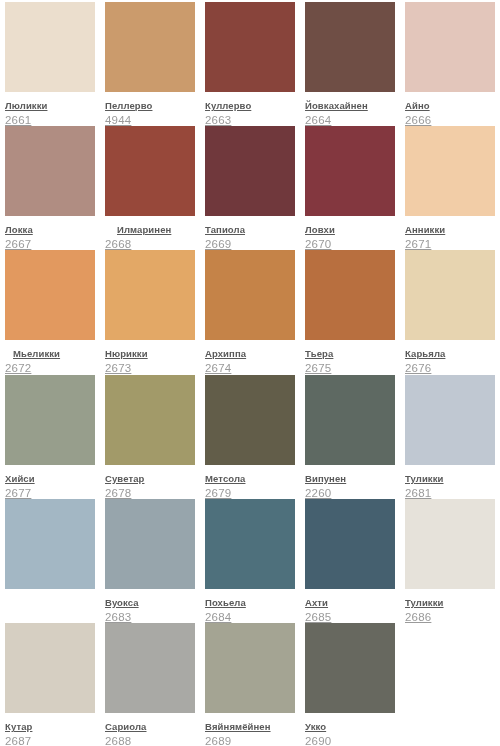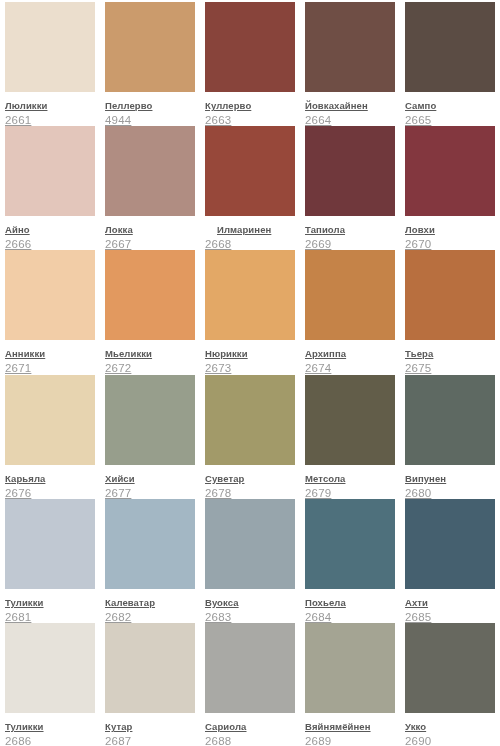--- a/index.html
+++ b/index.html
@@ -92,27 +92,20 @@
       </div>
     </div>
     <div class="swatch-cell">
       <span class="swatch-chip" style="background-color: rgb(111, 78, 69);"></span>
       <div class="swatch-meta">
         <div><a class="swatch-name" href="#" style="text-decoration: underline; color: rgb(89, 89, 89);">Йовкахайнен</a></div>
         <a class="swatch-code" href="#" style="color: rgb(154, 154, 154);">2664</a>
       </div>
     </div>
     <div class="swatch-cell">
-      <span class="swatch-chip" style="background-color: rgb(91, 76, 68);"></span>
-      <div class="swatch-meta">
-        <div><a class="swatch-name" href="#" style="text-decoration: underline; color: rgb(89, 89, 89);">Сампо</a></div>
-        <a class="swatch-code" href="#" style="color: rgb(154, 154, 154);">2665</a>
-      </div>
-    </div>
-    <div class="swatch-cell">
       <span class="swatch-chip" style="background-color: rgb(227, 198, 187);"></span>
       <div class="swatch-meta">
         <div><a class="swatch-name" href="#" style="text-decoration: underline; color: rgb(89, 89, 89);">Айно</a></div>
         <a class="swatch-code" href="#" style="color: rgb(154, 154, 154);">2666</a>
       </div>
     </div>
     <div class="swatch-cell">
       <span class="swatch-chip" style="background-color: rgb(176, 141, 130);"></span>
       <div class="swatch-meta">
         <div><a class="swatch-name" href="#" style="text-decoration: underline; color: rgb(89, 89, 89);">Локка</a></div>
@@ -143,21 +136,21 @@
     <div class="swatch-cell">
       <span class="swatch-chip" style="background-color: rgb(242, 205, 167);"></span>
       <div class="swatch-meta">
         <div><a class="swatch-name" href="#" style="text-decoration: underline; color: rgb(89, 89, 89);">Анникки</a></div>
         <a class="swatch-code" href="#" style="color: rgb(154, 154, 154);">2671</a>
       </div>
     </div>
     <div class="swatch-cell">
       <span class="swatch-chip" style="background-color: rgb(226, 153, 95);"></span>
       <div class="swatch-meta">
-        <div><a class="swatch-name" href="#" style="color: rgb(89, 89, 89);">Мьеликки</a></div>
+        <div><a class="swatch-name" href="#" style="color: rgb(89, 89, 89); margin-left: 8px;">Мьеликки</a></div>
         <a class="swatch-code" href="#" style="color: rgb(154, 154, 154);">2672</a>
       </div>
     </div>
     <div class="swatch-cell">
       <span class="swatch-chip" style="background-color: rgb(227, 168, 102);"></span>
       <div class="swatch-meta">
         <div><a class="swatch-name" href="#" style="text-decoration: underline; color: rgb(89, 89, 89);">Нюрикки</a></div>
         <a class="swatch-code" href="#" style="color: rgb(154, 154, 154);">2673</a>
       </div>
     </div>
@@ -200,36 +193,32 @@
       <span class="swatch-chip" style="background-color: rgb(98, 93, 73);"></span>
       <div class="swatch-meta">
         <div><a class="swatch-name" href="#" style="text-decoration: underline; color: rgb(89, 89, 89);">Метсола</a></div>
         <a class="swatch-code" href="#" style="color: rgb(154, 154, 154);">2679</a>
       </div>
     </div>
     <div class="swatch-cell">
       <span class="swatch-chip" style="background-color: rgb(94, 105, 98);"></span>
       <div class="swatch-meta">
         <div><a class="swatch-name" href="#" style="text-decoration: underline; color: rgb(89, 89, 89);">Випунен</a></div>
-        <a class="swatch-code" href="#" style="color: rgb(154, 154, 154);">2680</a>
+        <a class="swatch-code" href="#" style="color: rgb(154, 154, 154);">2260</a>
       </div>
     </div>
     <div class="swatch-cell">
       <span class="swatch-chip" style="background-color: rgb(192, 200, 210);"></span>
       <div class="swatch-meta">
         <div><a class="swatch-name" href="#" style="text-decoration: underline; color: rgb(89, 89, 89);">Туликки</a></div>
         <a class="swatch-code" href="#" style="color: rgb(154, 154, 154);">2681</a>
       </div>
     </div>
     <div class="swatch-cell">
       <span class="swatch-chip" style="background-color: rgb(163, 183, 196);"></span>
-      <div class="swatch-meta">
-        <div><a class="swatch-name" href="#" style="text-decoration: underline; color: rgb(89, 89, 89);">Калеватар</a></div>
-        <a class="swatch-code" href="#" style="color: rgb(154, 154, 154);">2682</a>
-      </div>
     </div>
     <div class="swatch-cell">
       <span class="swatch-chip" style="background-color: rgb(151, 165, 172);"></span>
       <div class="swatch-meta">
         <div><a class="swatch-name" href="#" style="text-decoration: underline; color: rgb(89, 89, 89);">Вуокса</a></div>
         <a class="swatch-code" href="#" style="color: rgb(154, 154, 154);">2683</a>
       </div>
     </div>
     <div class="swatch-cell">
       <span class="swatch-chip" style="background-color: rgb(78, 112, 124);"></span>

